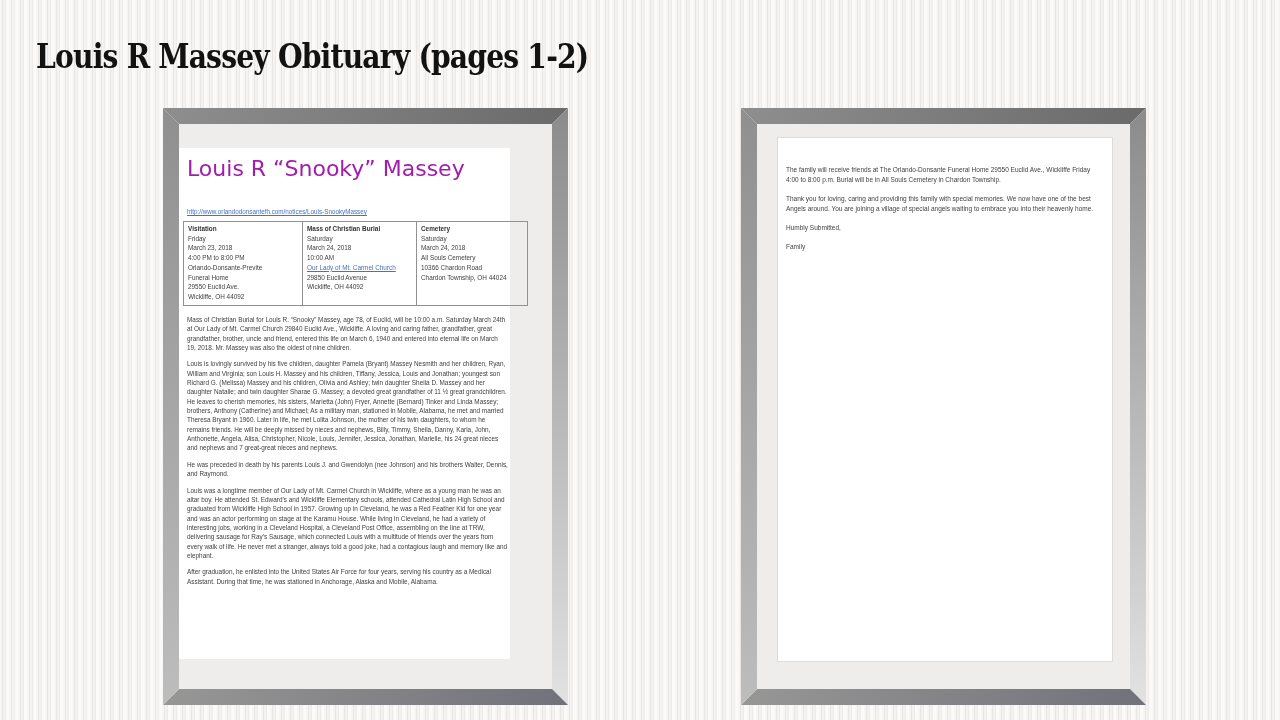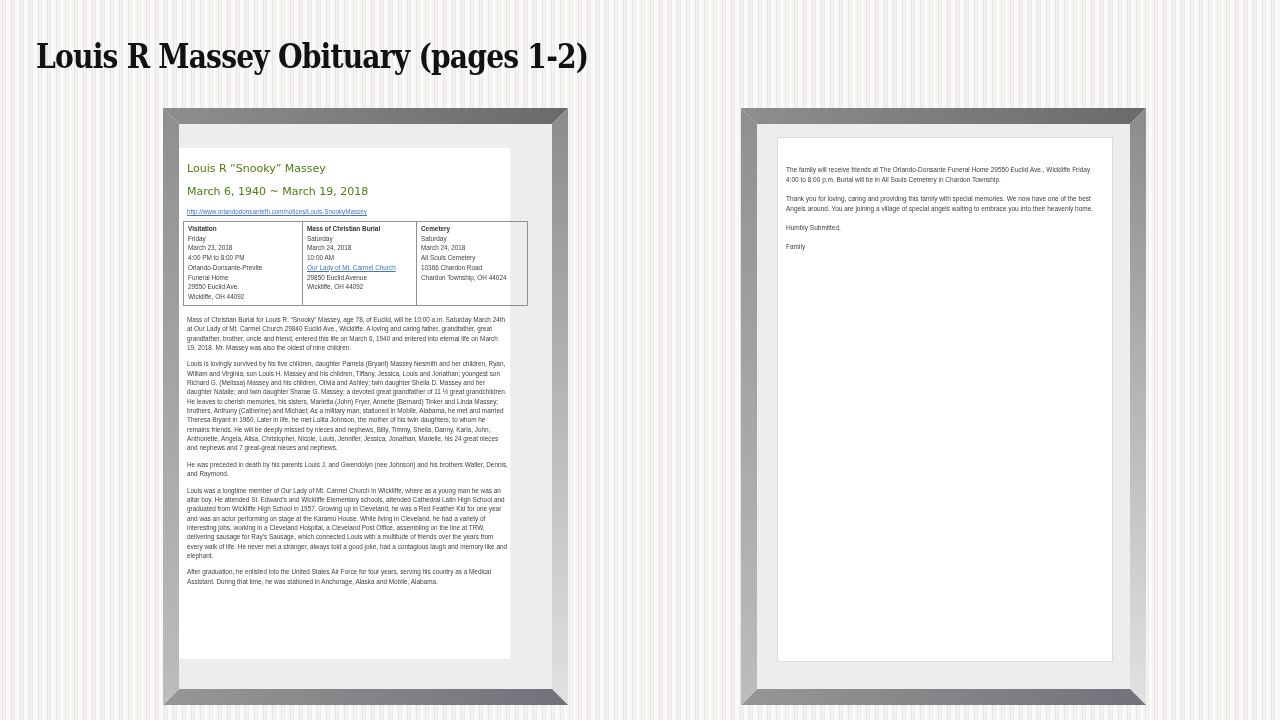--- a/index.html
+++ b/index.html
@@ -42,21 +42,21 @@
   }
 
   
   .page { position:absolute; background:#ffffff; color:#3e3e3e; }
   #page1 { left:0; top:24px; width:331px; height:511px; }
   #page2 { left:20px; top:13px; width:334px; height:523px; border:1px solid #dddcda; }
 
   .p1-heading {
     position:absolute; left:8px; top:9px;
     font-family:"DejaVu Sans", sans-serif;
-    font-size:11px; line-height:23px; color:#4d7c0f; white-space:nowrap;
+    font-size:22px; line-height:23px; color:#a21caf; white-space:nowrap;
   }
   .doc-link { color:#4472c4; text-decoration:underline; cursor:pointer; }
   .p1-link { position:absolute; left:8px; top:60px; font-size:6.3px; }
 
   .info-table {
     position:absolute; left:4px; top:73px; width:323px;
     border-collapse:collapse; table-layout:fixed;
   }
   .info-table td {
     border:1px solid #919191; vertical-align:top;
@@ -89,21 +89,20 @@
 <div id="frame1" class="frame">
   <div class="bevel top"></div>
   <div class="bevel right"></div>
   <div class="bevel bottom"></div>
   <div class="bevel left"></div>
   <div class="frame-inner">
     <div id="page1" class="page">
 
       <div class="p1-heading">
         <div>Louis R “Snooky” Massey</div>
-        <div>March 6, 1940 ~ March 19, 2018</div>
       </div>
 
       <a class="p1-link doc-link">http://www.orlandodonsantefh.com/notices/Louis-SnookyMassey</a>
 
       <table class="info-table">
         <tbody>
         <tr>
           <td class="col-visitation">
             <div class="cell-header">Visitation</div>
             <div class="pre">Friday

